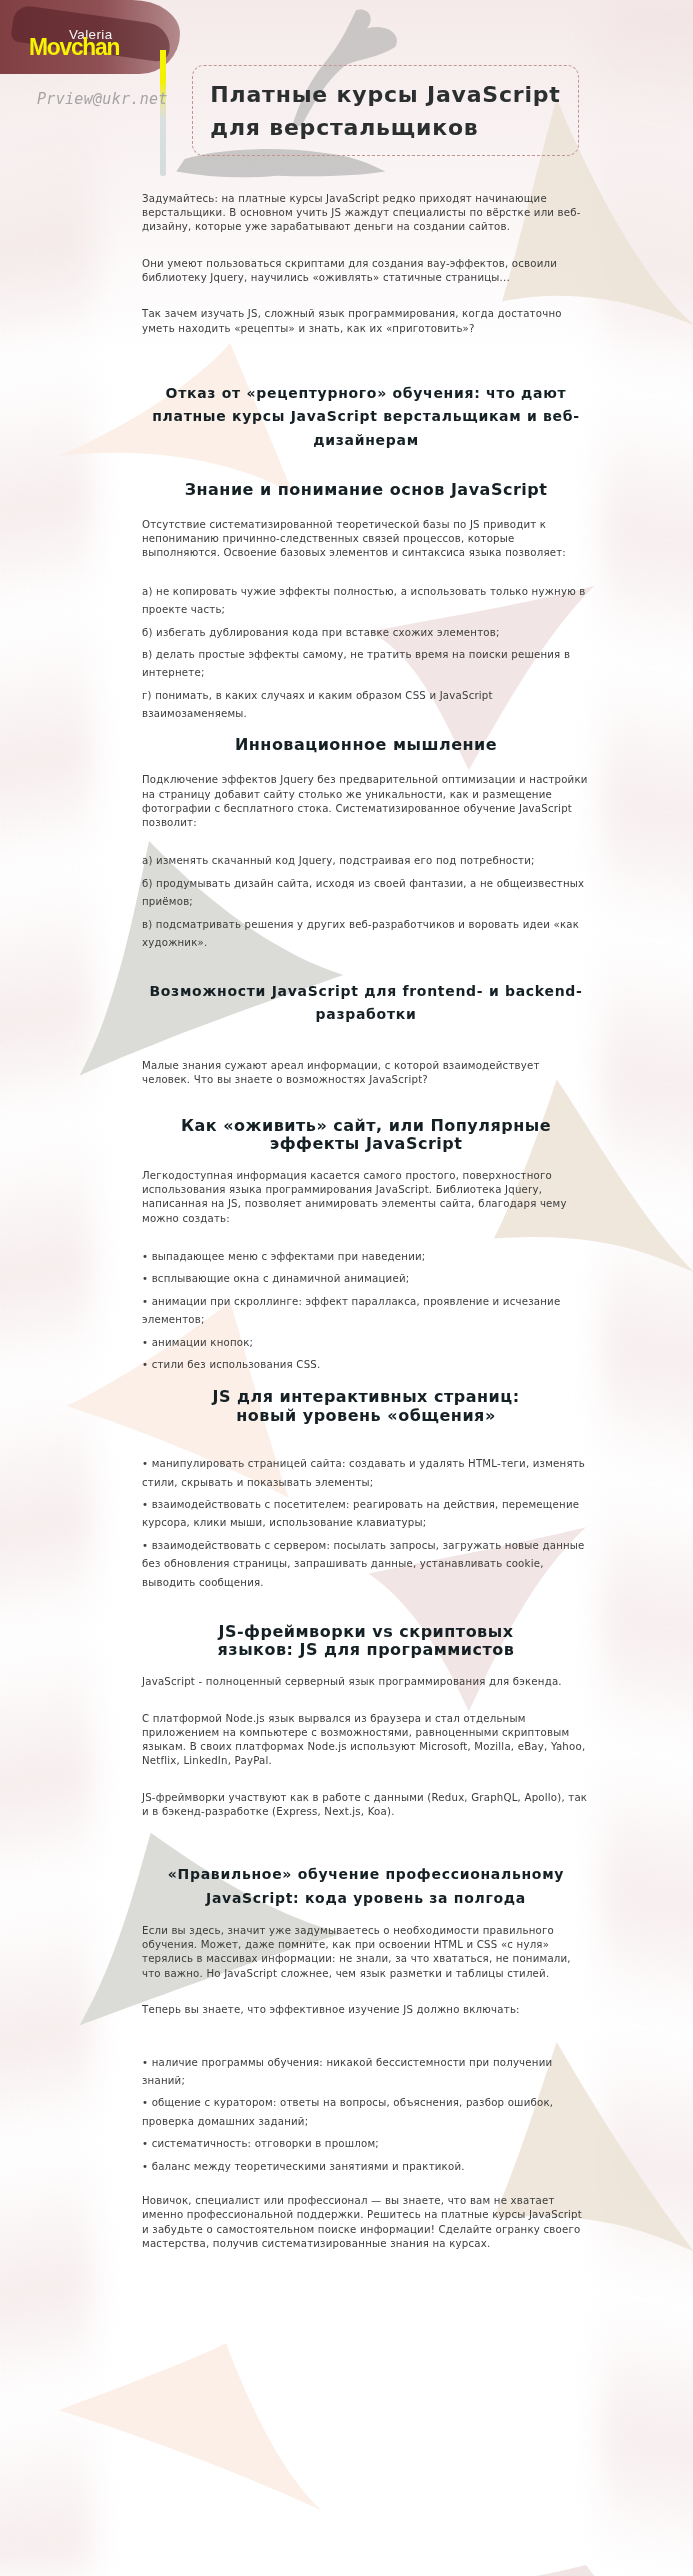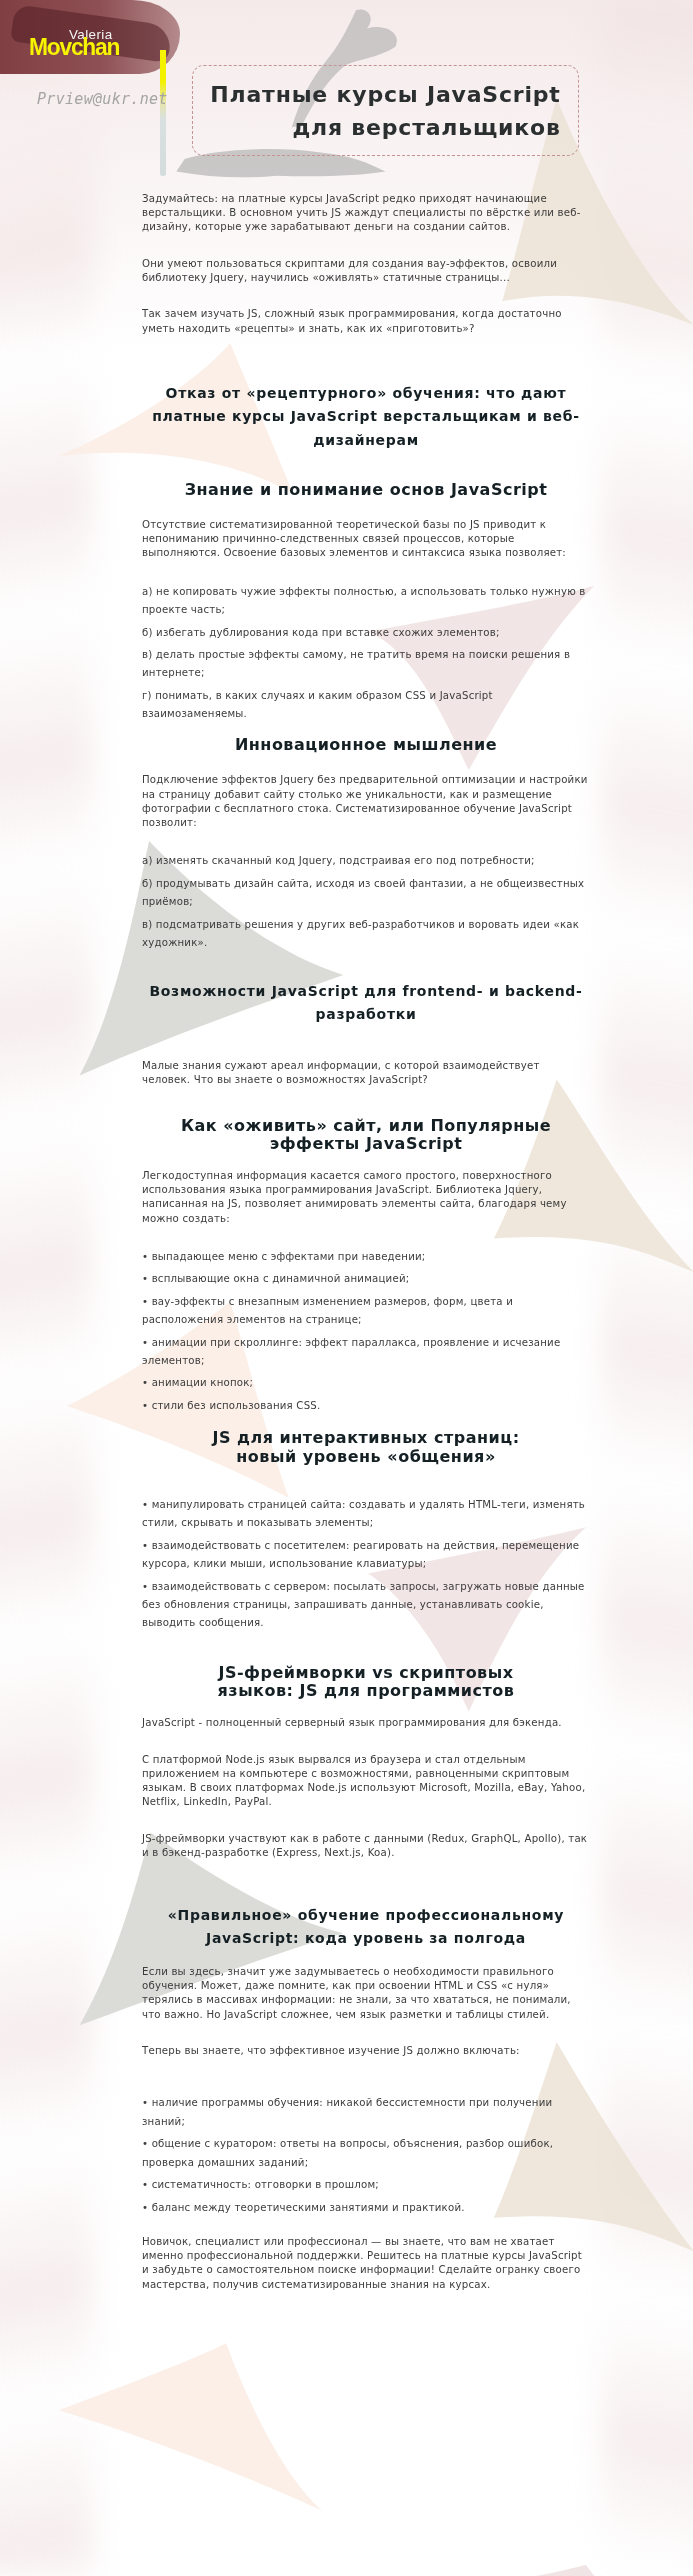--- a/index.html
+++ b/index.html
@@ -56,21 +56,21 @@
       background: linear-gradient(180deg, #f7f400 0%, #f3f000 25%, #e9e6a2 40%, #d9e0e0 55%, #d4dcdc 100%);
       border-radius: 0 0 2.5px 2.5px;
     }
     .email {
       position: absolute; left: 37px; top: 90px; z-index: 3;
       font-family: "DejaVu Sans Mono", monospace; font-style: italic; font-size: 15px; color: #a4a4a4; letter-spacing: 0.3px;
     }
     .title-box {
       position: absolute; left: 192px; top: 65px; width: 385px; height: 89px;
       border: 1.7px dashed #c49393; border-radius: 11.7px; z-index: 4;
-      display: flex; align-items: center; justify-content: center; text-align: right;
+      display: flex; align-items: center; justify-content: center; text-align: left;
     }
     .title-box h1 {
       margin: 0; font-family: "DejaVu Sans", sans-serif; font-weight: bold; font-size: 22px; line-height: 33px;
       color: #2b2f30; letter-spacing: 0.8px;
     }
 
     .tri { position: absolute; z-index: 1; }
 
     
     .content {
@@ -187,21 +187,20 @@
     <div style="height:28.5px"></div>
     <p>Малые знания сужают ареал информации, с которой взаимодействует человек. Что вы знаете о возможностях JavaScript?</p>
     <div style="height:25px"></div>
     <h3 style="padding:0 42px">Как «оживить» сайт, или Популярные эффекты JavaScript</h3>
     <div style="height:11.7px"></div>
     <p>Легкодоступная информация касается самого простого, поверхностного использования языка программирования JavaScript. Библиотека Jquery, написанная на JS, позволяет анимировать элементы сайта, благодаря чему можно создать:</p>
     <div class="gap"></div>
     <ul class="loose">
       <li>• выпадающее меню с эффектами при наведении;</li>
       <li>• всплывающие окна с динамичной анимацией;</li>
-      <li>• вау-эффекты с внезапным изменением размеров, форм, цвета и расположения элементов на странице;</li>
       <li>• анимации при скроллинге: эффект параллакса, проявление и исчезание элементов;</li>
       <li>• анимации кнопок;</li>
       <li>• стили без использования CSS.</li>
     </ul>
     <div style="height:10px"></div>
     <h3 style="padding:0 42px">JS для интерактивных страниц: новый уровень «общения»</h3>
     <div style="height:11.7px"></div>
     <div class="gap"></div>
     <ul class="loose">
       <li>• манипулировать страницей сайта: создавать и удалять HTML-теги, изменять стили, скрывать и показывать элементы;</li>

